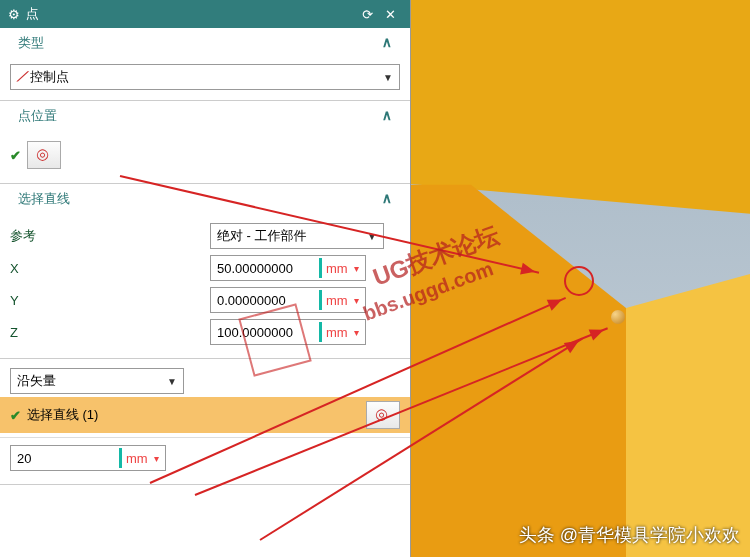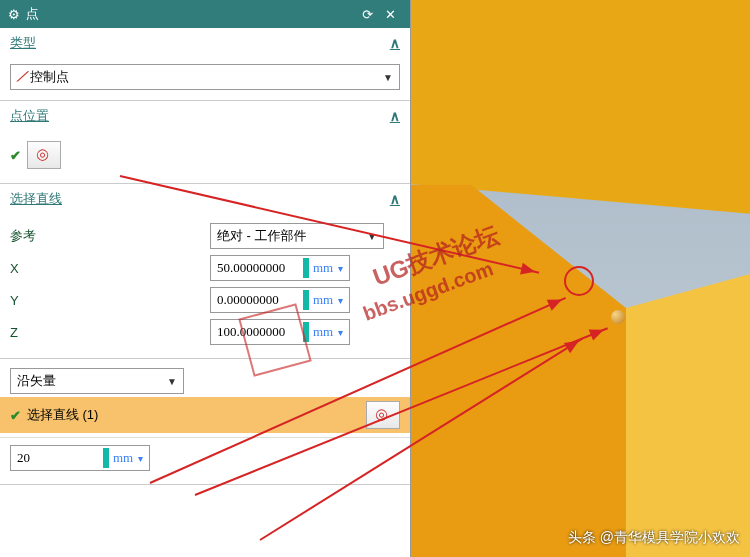--- a/index.html
+++ b/index.html
@@ -35,27 +35,25 @@
   }
   .titlebar .gear { margin-right: 6px; }
   .titlebar .spacer { flex: 1; }
   .titlebar .icon-btn { color: #fff; cursor: pointer; padding: 0 6px; }
   .section {
     border-bottom: 1px solid #ccc;
   }
   .section-header {
     background: #fff;
     color: #2e7877;
-    padding: 6px 10px;
+    padding: 6px 18px;
     font-weight: 500;
     cursor: pointer;
     display: flex;
-    align-items: center;
     justify-content: space-between;
-    text-decoration: underline;
   }
   .section-header .chev {
     color: #2e7877;
     font-size: 14px;
     font-weight: bold;
   }
   .section-body {
     padding: 6px 10px 10px 10px;
   }
   .field-row {
@@ -125,44 +123,43 @@
     font-size: 15px;
     position: absolute;
     left: 0; top: -2px;
   }
   .num-input {
     border: 1px solid #999;
     height: 26px;
     display: flex;
     align-items: center;
     padding: 0 6px;
-    width: 140px;
+    width: 156px;
     background: #fff;
     position: relative;
-    font-family: Liberation Serif, serif;
   }
   .num-input input {
     border: none;
     outline: none;
     width: 88px;
     font-size: 13px;
     font-family: inherit;
     background: transparent;
   }
   .unit-box {
     position: absolute;
     right: 2px;
     top: 2px;
     bottom: 2px;
     width: 44px;
-    border-left: 6px solid #14b8a6;
+    border-left: 3px solid #14b8a6;
     display: flex;
     align-items: center;
     padding-left: 4px;
-    color: #3b82f6;
+    color: #ef4444;
   }
   .unit-box .dd-arrow { position:absolute; right:4px; font-size:10px; }
   .dropdown.short { width: 174px; }
   .viewport {
     flex: 1;
     position: relative;
     background: linear-gradient(180deg, #a4b5c3 0%, #c6d1da 100%);
     overflow: hidden;
   }
   .block-face-top {
@@ -224,21 +221,21 @@
     border: 2px solid rgba(200,30,30,0.6);
     width: 60px; height: 60px;
     transform: rotate(-15deg);
   }
   .credit {
     position: absolute;
     right: 10px;
     bottom: 10px;
     color: #fff;
     text-shadow: 0 0 3px #000;
-    font-size: 14px;
+    font-size: 18px;
   }
   .divider {
     height: 1px;
     background: #ddd;
     margin: 4px -10px;
   }
 </style>
 </head>
 <body>
 

